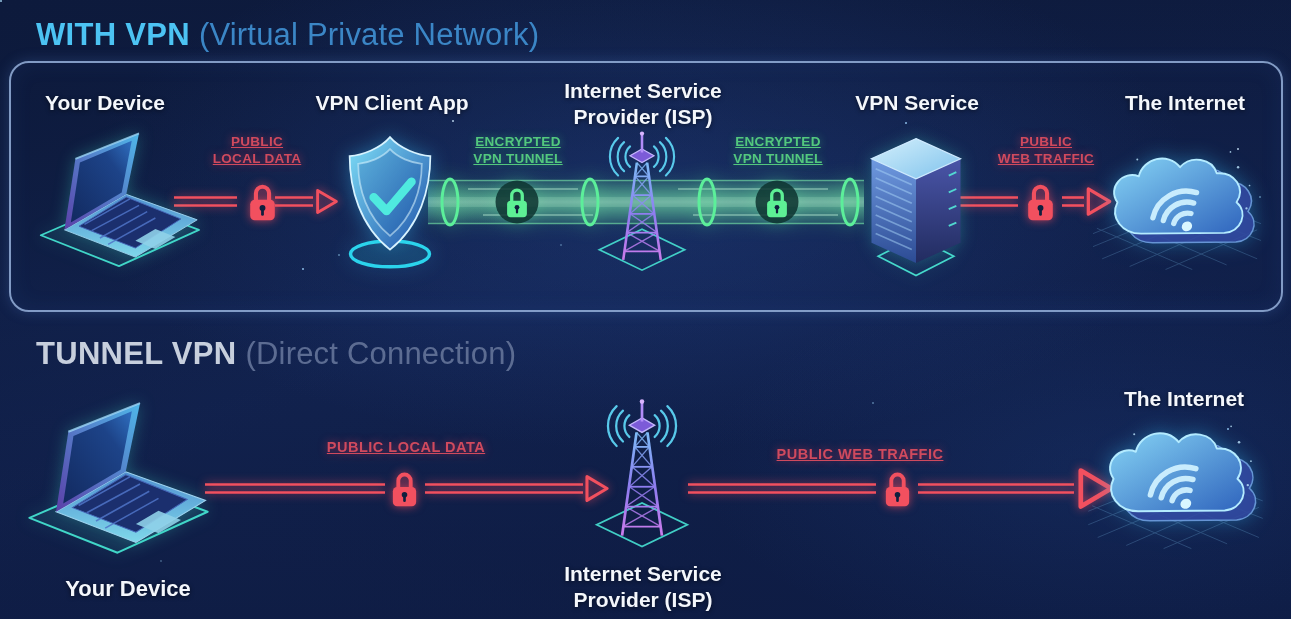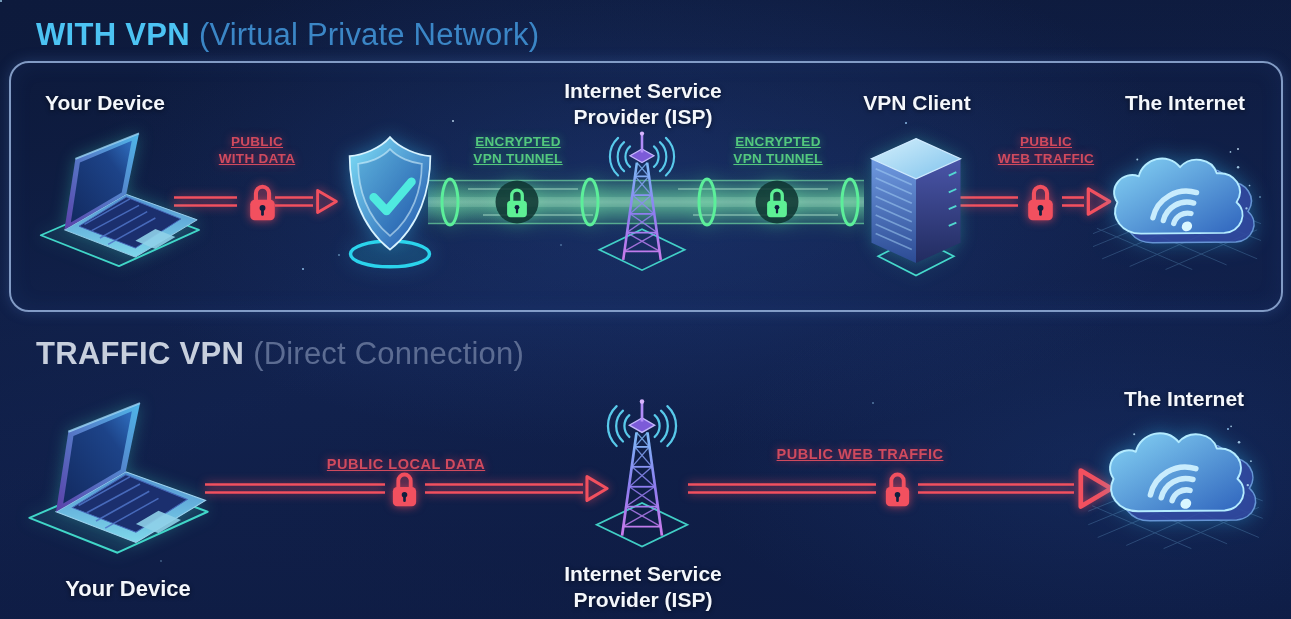--- a/index.html
+++ b/index.html
@@ -202,30 +202,31 @@
   <div class="sparkles"></div>
 
   <div class="title title-top">
     <span class="t-accent">WITH VPN</span>
     <span class="t-sub">(Virtual Private Network)</span>
   </div>
 
   <div class="panel"></div>
 
   <div class="node-label" style="left:105px;top:90px;">Your Device</div>
+  <div class="node-label" style="left:392px;top:90px;">VPN Client App</div>
   <div class="node-label" style="left:643px;top:78px;">
     <div>Internet Service</div>
     <div>Provider (ISP)</div>
   </div>
-  <div class="node-label" style="left:917px;top:90px;">VPN Client</div>
+  <div class="node-label" style="left:917px;top:90px;">VPN Service</div>
   <div class="node-label" style="left:1185px;top:90px;">The Internet</div>
 
   <div class="mini danger" style="left:257px;top:133px;">
     <div>PUBLIC</div>
-    <div>WITH DATA</div>
+    <div>LOCAL DATA</div>
   </div>
   <div class="mini safe" style="left:518px;top:133px;">
     <div>ENCRYPTED</div>
     <div>VPN TUNNEL</div>
   </div>
   <div class="mini safe" style="left:778px;top:133px;">
     <div>ENCRYPTED</div>
     <div>VPN TUNNEL</div>
   </div>
   <div class="mini danger" style="left:1046px;top:133px;">
@@ -314,25 +315,25 @@
       <line x1="114" y1="94" x2="123" y2="90"></line>
         <line x1="114" y1="114" x2="123" y2="110"></line>
     </g>
   </svg>
 
   <svg class="icon glow-cyan" style="left:1093px;top:138px;" width="168" height="134" viewBox="0 0 220 175">
       <use href="#cloud"></use>
     </svg>
 
   <div class="title title-bottom">
-    <span>TRAFFIC VPN</span>
+    <span>TUNNEL VPN</span>
     <span class="t-sub">(Direct Connection)</span>
   </div>
 
-  <div class="mini danger big" style="left:406px;top:456px;">PUBLIC LOCAL DATA</div>
+  <div class="mini danger big" style="left:406px;top:439px;">PUBLIC LOCAL DATA</div>
   <div class="mini danger big" style="left:860px;top:446px;">PUBLIC WEB TRAFFIC</div>
 
   <div class="node-label" style="left:128px;top:576px;font-size:22px;">Your Device</div>
   <div class="node-label" style="left:643px;top:561px;">
     <div>Internet Service</div>
     <div>Provider (ISP)</div>
   </div>
   <div class="node-label" style="left:1184px;top:386px;">The Internet</div>
 
   <svg class="connector" style="left:205px;top:465px;" width="408" height="47" viewBox="0 0 408 47">

